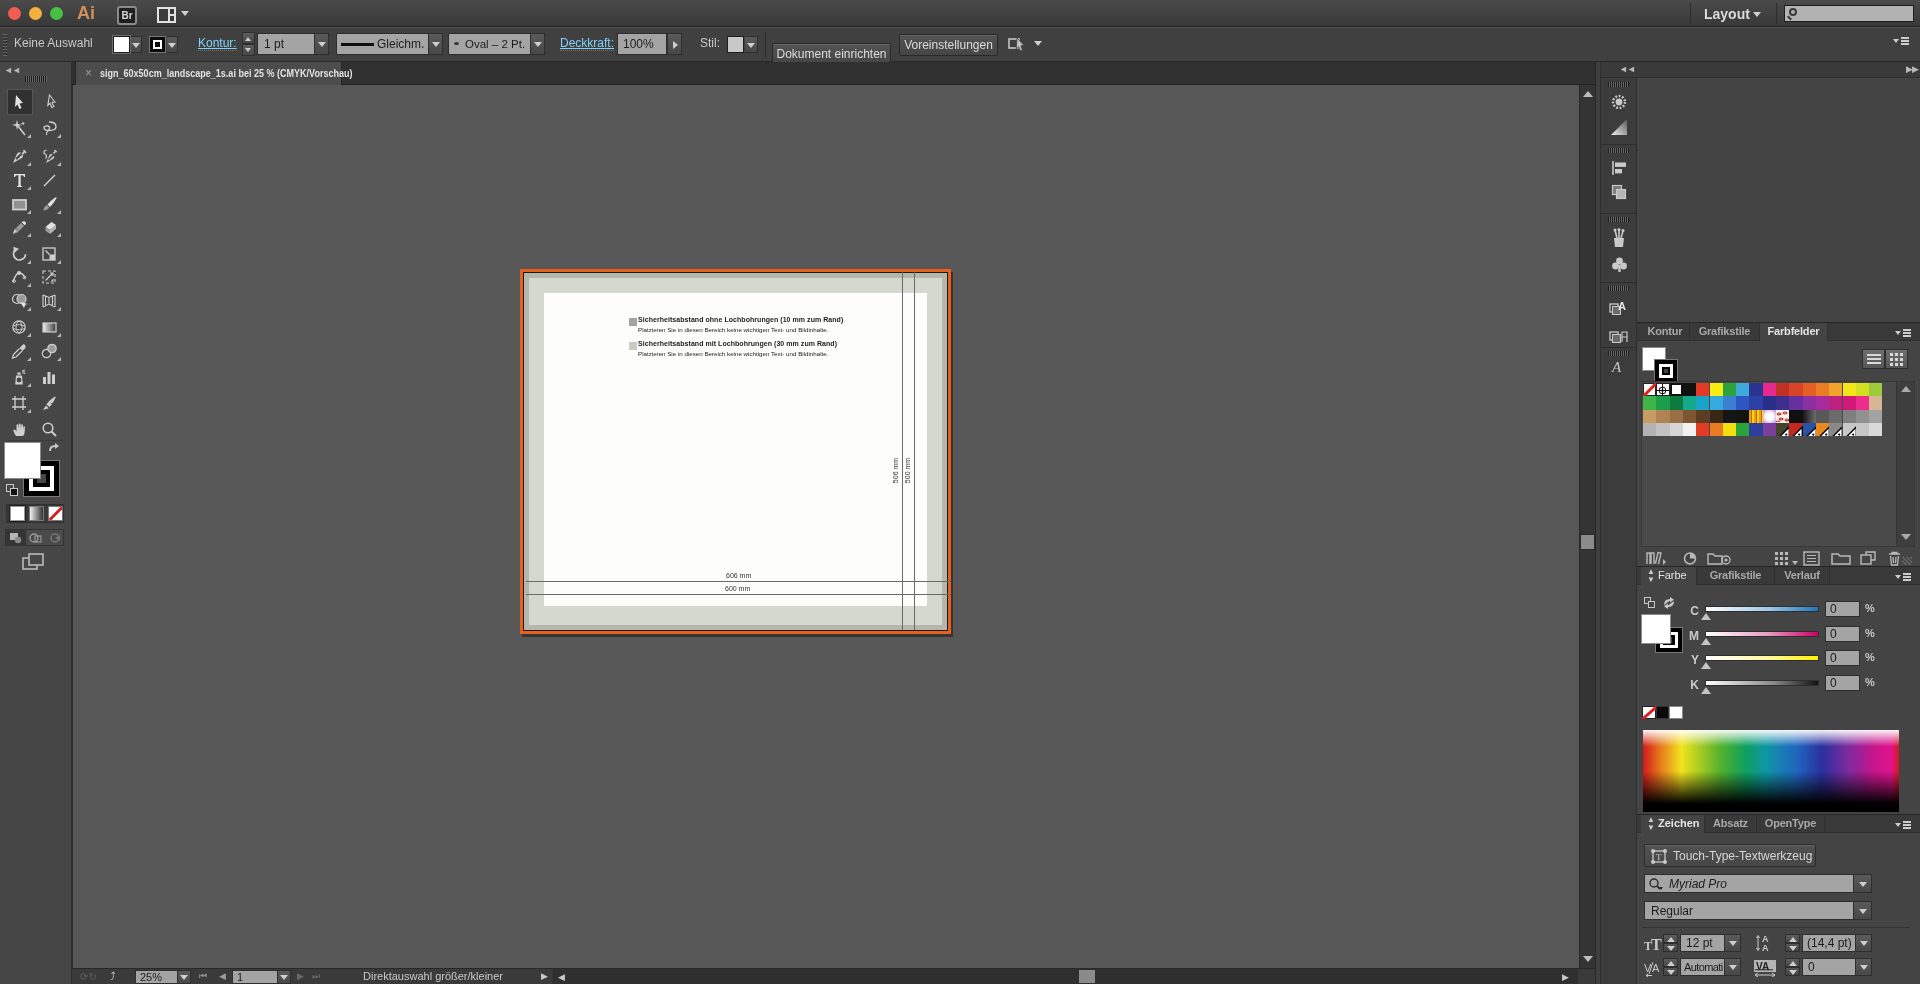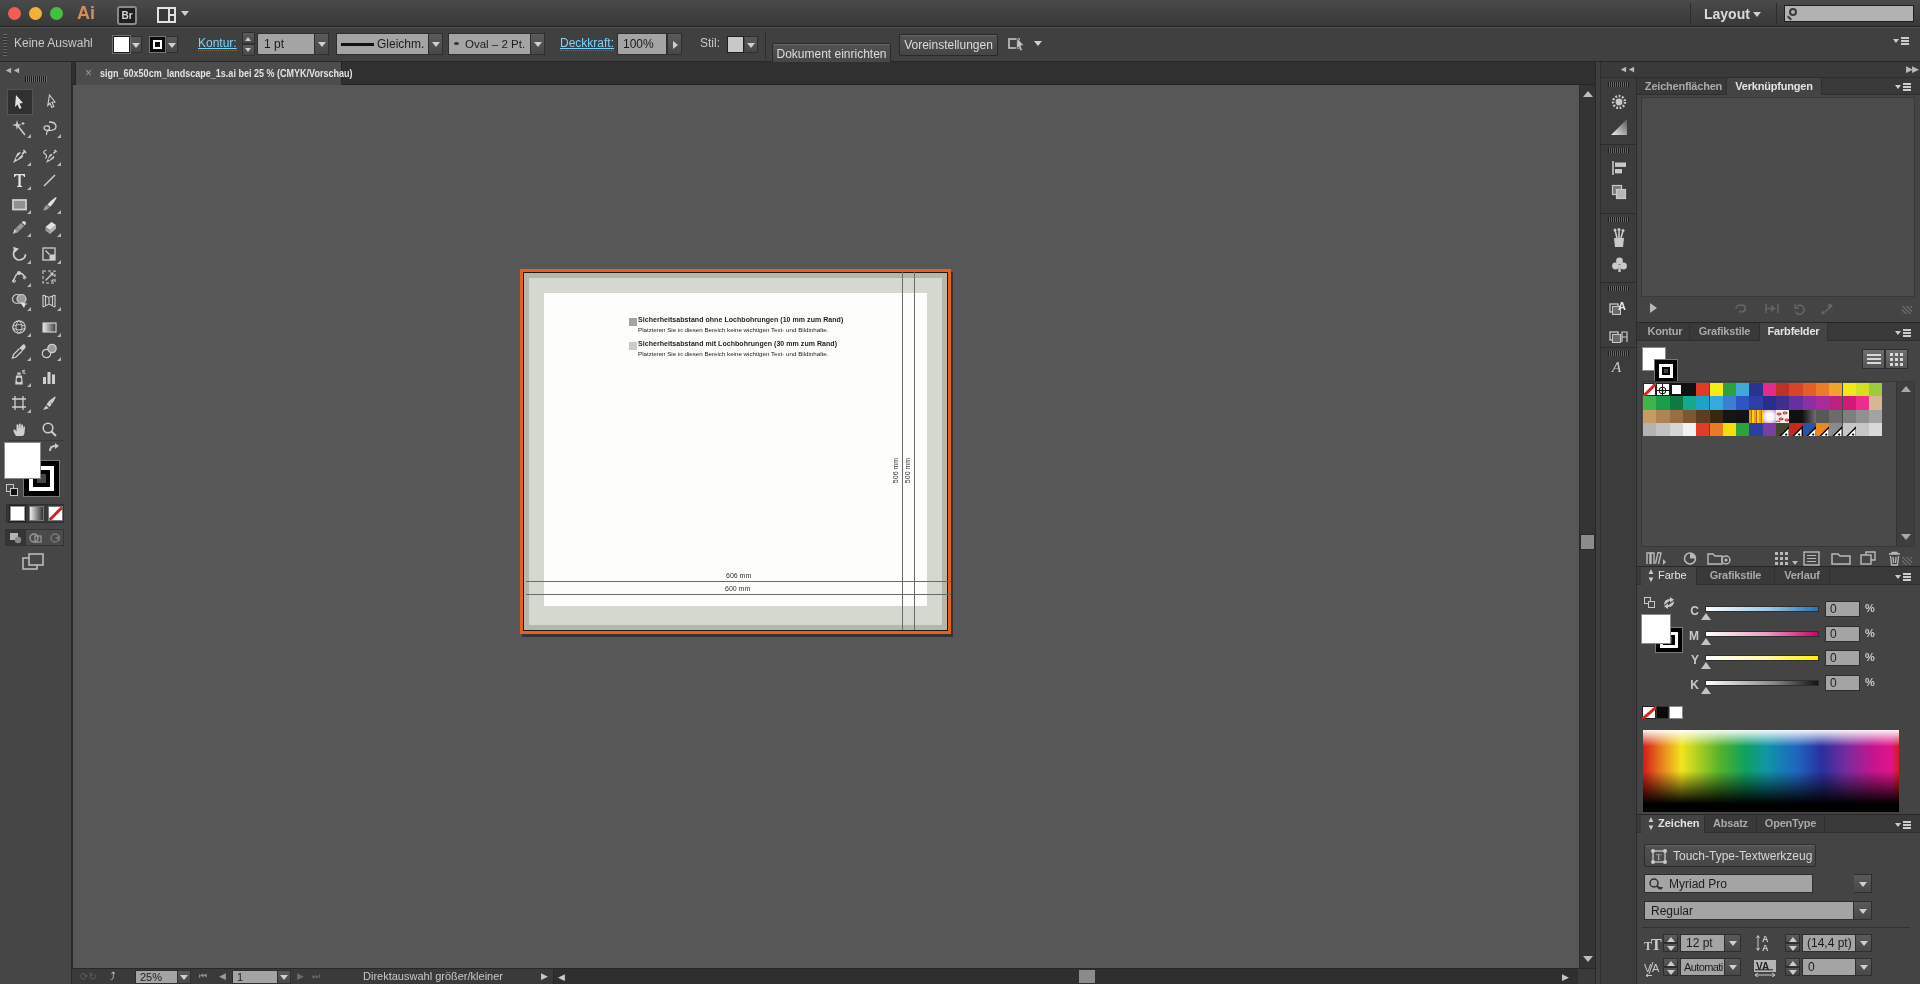--- a/index.html
+++ b/index.html
@@ -409,40 +409,20 @@
         <rect x="3.5" y="8.5" width="8" height="8" fill="#6a6a6a" stroke="#c9c9c9" stroke-width="1"></rect>
         <path d="M13 16 L13 6 L18 6 L18 16 M13 11 L18 11" stroke="#c9c9c9" stroke-width="1.2" fill="none"></path>
       </svg>
     <div class="abs" style="left:0;top:269px;width:36px;height:1px;background:#2c2c2c;"></div>
     <div class="abs" style="left:7px;top:273px;width:21px;height:5px;background:repeating-linear-gradient(90deg,#1c1c1c 0,#1c1c1c 1px,#686868 1px,#686868 2px);"></div>
     <svg class="abs" style="left:10px;top:281px;" width="16" height="16" viewBox="0 0 16 16">
         <text x="1" y="13" font-family="Liberation Serif" font-size="15" font-style="italic" style="fill:#c9c9c9">A</text>
       </svg>
   </div>
 
-  <div class="abs" style="left:42px;top:16px;width:283px;height:244px;background:#444;">
-    <div class="abs" style="left:0;top:0;width:283px;height:17px;background:#393939;border-bottom:1px solid #2f2f2f;"></div>
-    <div class="abs" style="left:4px;top:0;width:86px;height:17px;border-right:1px solid #2f2f2f;color:#a9a9a9;font-size:11px;font-weight:bold;letter-spacing:-0.2px;text-align:center;line-height:16px;">Zeichenflächen</div>
-    <div class="abs" style="left:90px;top:0;width:95px;height:17px;background:#444;border-right:1px solid #2f2f2f;color:#e3e3e3;font-size:11px;font-weight:bold;letter-spacing:-0.2px;text-align:center;line-height:16px;">Verknüpfungen</div>
-    <div class="abs" style="left:258px;top:5px;width:16px;height:9px;">
-        <div class="abs" style="left:0;top:2px;border-left:3px solid transparent;border-right:3px solid transparent;border-top:4px solid #ccc;"></div>
-        <div class="abs" style="left:8px;top:0;width:8px;height:1.6px;background:#ccc;box-shadow:0 3px 0 #ccc, 0 6px 0 #ccc;"></div>
-      </div>
-    <div class="abs" style="left:4px;top:19px;width:274px;height:200px;background:#4b4b4b;border:1px solid #393939;"></div>
-    <div class="abs" style="left:13px;top:225px;width:0;height:0;border-top:5px solid transparent;border-bottom:5px solid transparent;border-left:7px solid #b9b9b9;"></div>
-    <svg class="abs" style="left:96px;top:224px;" width="120" height="13" viewBox="0 0 120 13">
-      <g stroke="#666" stroke-width="1.5" fill="none">
-       <path d="M3 6.5 a3.2 3.2 0 0 1 3.2-3.2 h3 a3.2 3.2 0 0 1 0 6.4 M12 6.5 a3.2 3.2 0 0 1-3.2 3.2 h-3"></path>
-       <path d="M33 2 v9 M33 6.5 h8 M38 3.5 l3.5 3 l-3.5 3 M45 2 v9"></path>
-       <path d="M64 4 a4.5 4.5 0 1 1-1.5 5.5 M62 2 v4 h4"></path>
-       <path d="M92 10 l7-7 M97 2.2 l1.8 1.8 l-1.5 1.5 l-1.8-1.8 Z M91 11 l-1.8 0.6 l0.6-1.8 Z"></path>
-      </g>
-    </svg>
-    <div class="abs" style="left:265px;top:228px;width:10px;height:8px;background:repeating-linear-gradient(45deg,#666 0,#666 1px,transparent 1px,transparent 2.8px);"></div>
-  </div>
 
   <div class="abs" style="left:42px;top:260px;width:283px;height:244px;background:#444;border-top:1px solid #262626;">
     <div class="abs" style="left:0;top:0;width:283px;height:18px;background:#393939;border-bottom:1px solid #2f2f2f;"></div>
     <div class="abs" style="left:4px;top:0;width:49px;height:18px;border-right:1px solid #2f2f2f;color:#a9a9a9;font-size:11px;font-weight:bold;letter-spacing:-0.2px;text-align:center;line-height:17px;">Kontur</div>
     <div class="abs" style="left:53px;top:0;width:70px;height:18px;border-right:1px solid #2f2f2f;color:#a9a9a9;font-size:11px;font-weight:bold;letter-spacing:-0.2px;text-align:center;line-height:17px;">Grafikstile</div>
     <div class="abs" style="left:123px;top:0;width:68px;height:18px;background:#444;border-right:1px solid #2f2f2f;color:#e3e3e3;font-size:11px;font-weight:bold;letter-spacing:-0.2px;text-align:center;line-height:17px;">Farbfelder</div>
     <div class="abs" style="left:258px;top:6px;width:16px;height:9px;">
         <div class="abs" style="left:0;top:2px;border-left:3px solid transparent;border-right:3px solid transparent;border-top:4px solid #ccc;"></div>
         <div class="abs" style="left:8px;top:0;width:8px;height:1.6px;background:#ccc;box-shadow:0 3px 0 #ccc, 0 6px 0 #ccc;"></div>
       </div>
@@ -672,21 +652,21 @@
           <rect x="3" y="3" width="12" height="11" fill="none" stroke="#c9c9c9" stroke-width="1.3"></rect>
           <circle cx="3" cy="3" r="2" fill="#c9c9c9"></circle>
           <circle cx="15" cy="3" r="2" fill="#c9c9c9"></circle>
           <circle cx="3" cy="14" r="2" fill="#c9c9c9"></circle>
           <circle cx="15" cy="14" r="2" fill="#c9c9c9"></circle>
           <text x="6" y="12" font-size="9" fill="#c9c9c9" font-family="Liberation Serif">T</text>
         </svg>
       <span style="position:absolute;left:28px;top:4px;font-size:12px;color:#d6d6d6;">Touch-Type-Textwerkzeug</span>
     </div>
 
-    <div class="abs field" style="left:7px;top:59px;width:169px;height:19px;">
+    <div class="abs field" style="left:7px;top:59px;width:210px;height:19px;font-style:italic;">
       <svg class="abs" style="left:3px;top:2px;" width="16" height="14" viewBox="0 0 16 14">
           <circle cx="6" cy="6" r="4" fill="none" stroke="#2e2e2e" stroke-width="1.5"></circle>
           <path d="M9 9 L12 12" stroke="#2e2e2e" stroke-width="1.8"></path>
           <path d="M11 10 l4 0 l-2 3 Z" fill="#2e2e2e"></path>
         </svg>
       <span style="position:absolute;left:24px;top:2px;font-size:12px;">Myriad Pro</span>
     </div>
     <div class="abs dd" style="left:217px;top:59px;width:18px;height:19px;"></div>
 
     <div class="abs field" style="left:7px;top:86px;width:210px;height:19px;">

